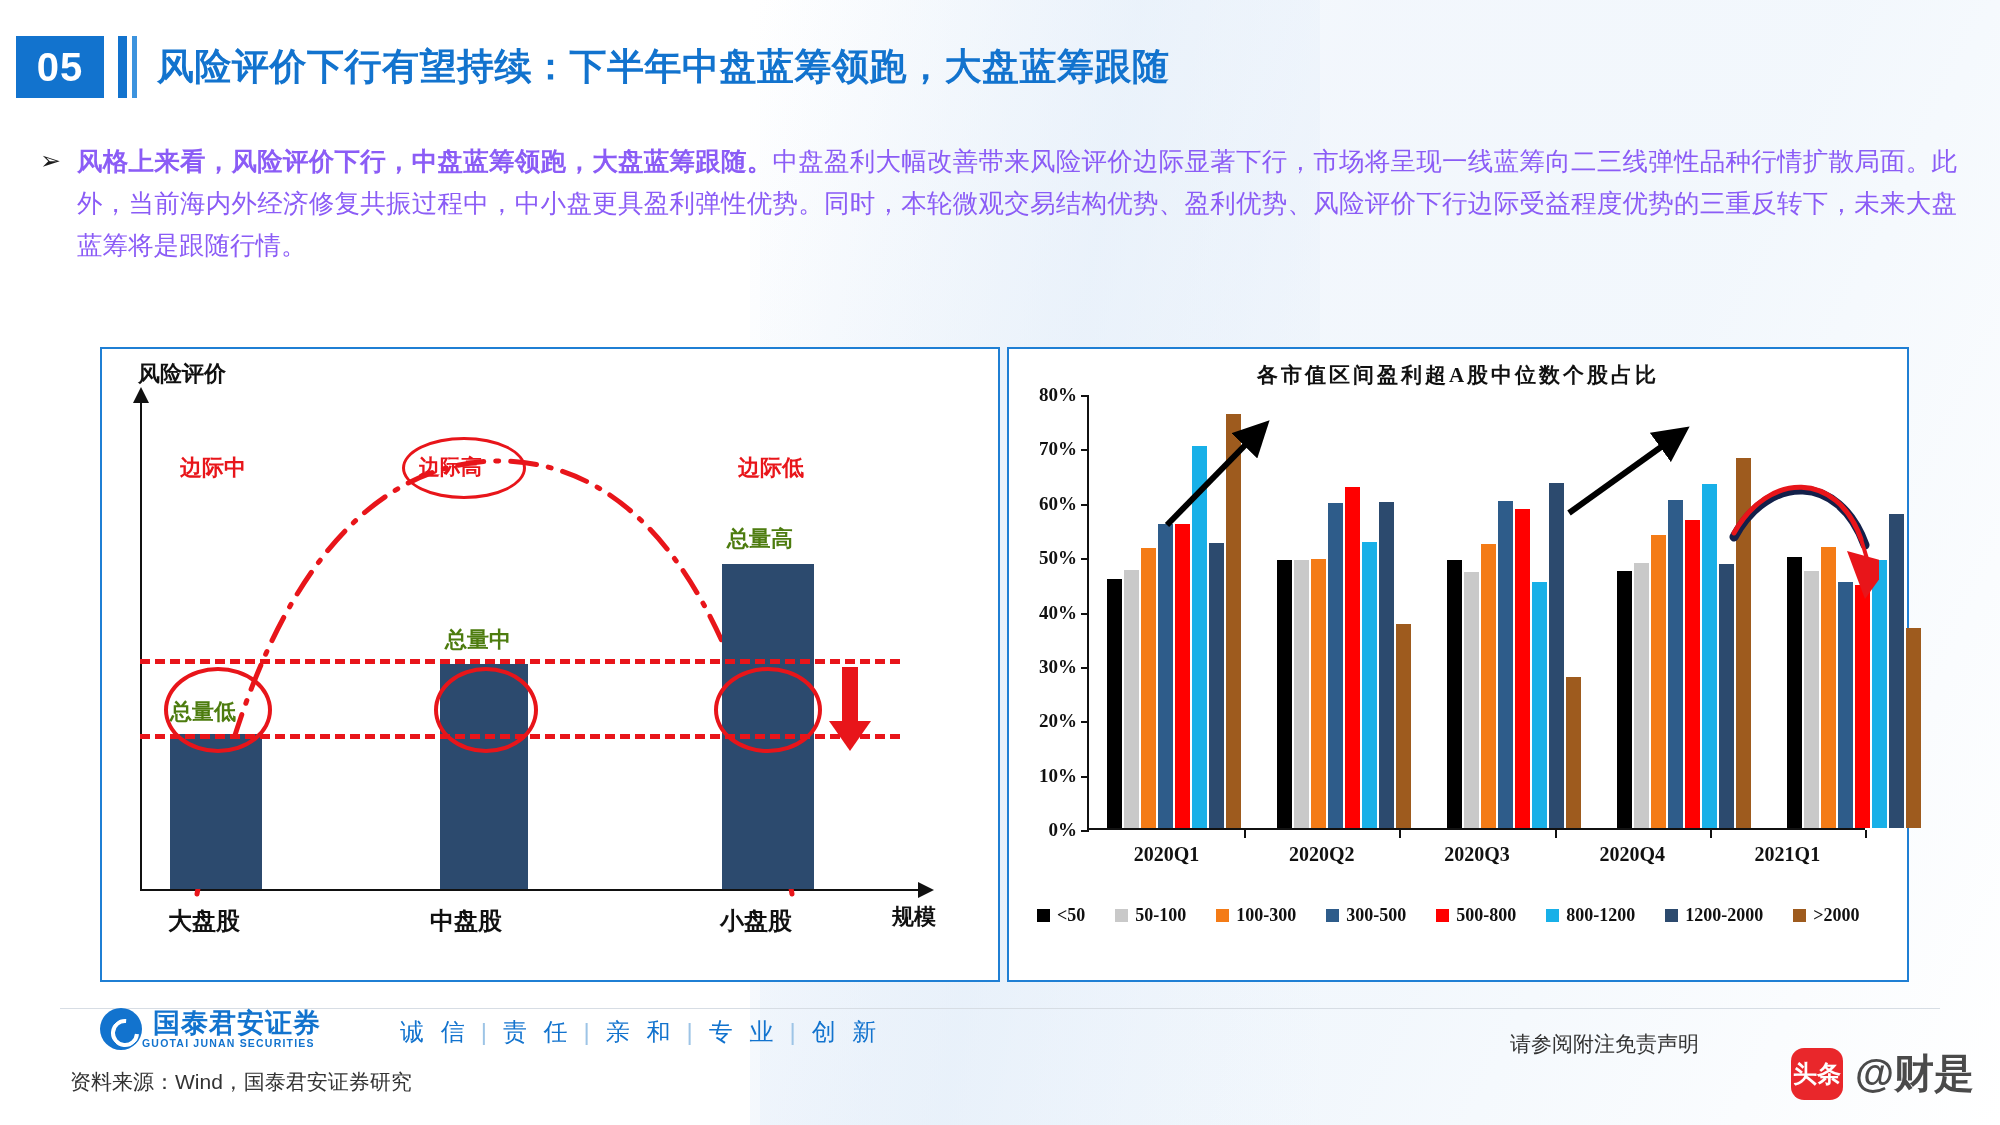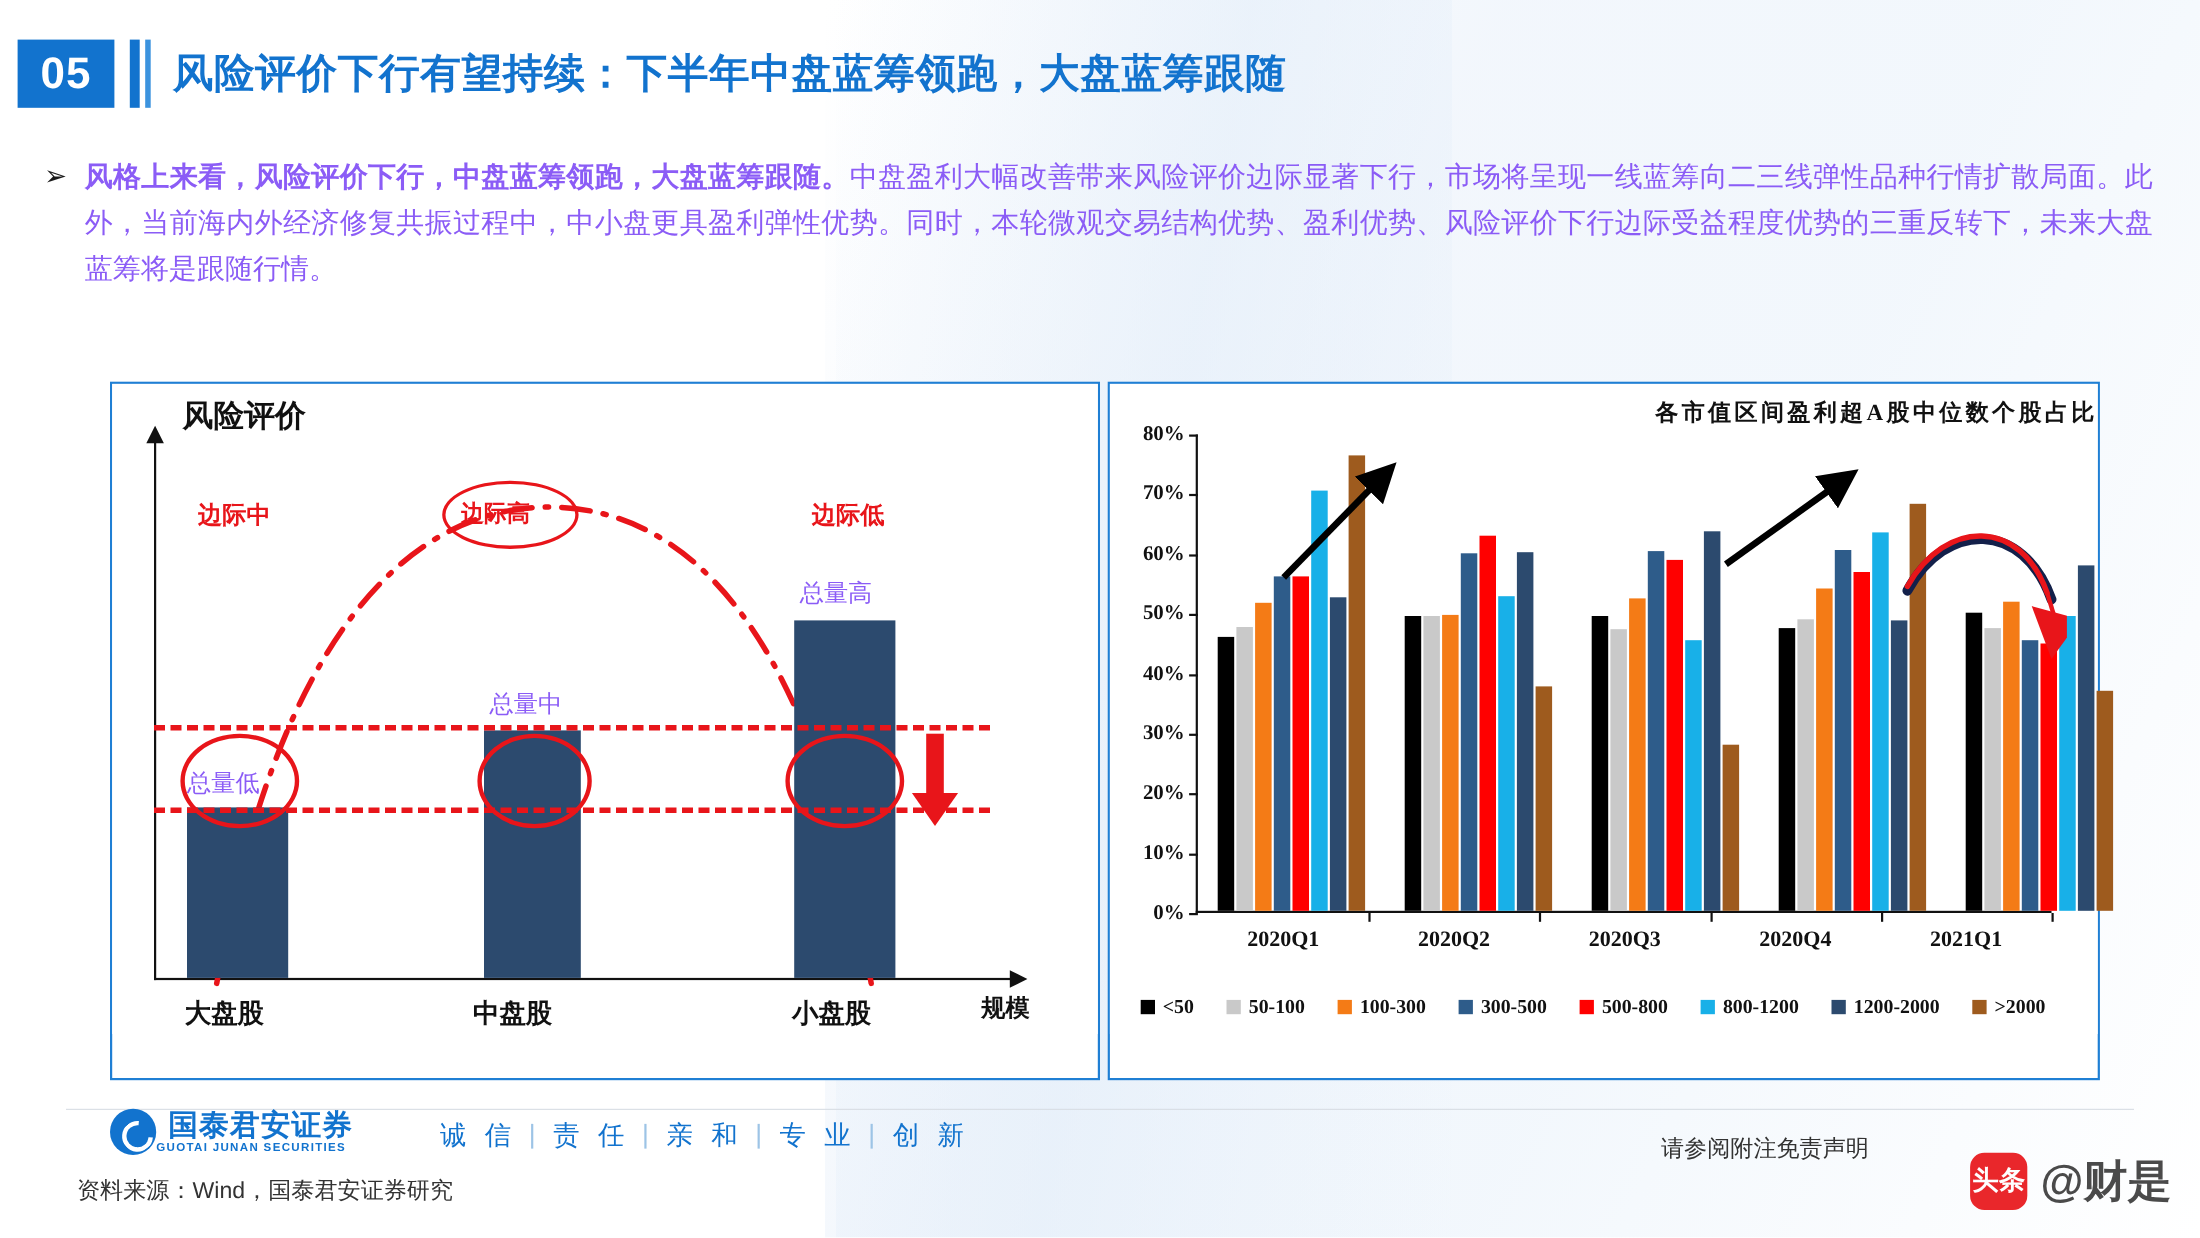--- a/index.html
+++ b/index.html
@@ -61,39 +61,39 @@
   .axis-y { position: absolute; left: 38px; top: 52px; width: 2px; height: 490px; background: #111; }
   .axis-y::before {
     content:""; position: absolute; left: -7px; top: -14px;
     border-left: 8px solid transparent; border-right: 8px solid transparent; border-bottom: 16px solid #111;
   }
   .axis-x { position: absolute; left: 38px; top: 540px; width: 780px; height: 2px; background: #111; }
   .axis-x::after {
     content:""; position: absolute; right: -14px; top: -7px;
     border-top: 8px solid transparent; border-bottom: 8px solid transparent; border-left: 16px solid #111;
   }
-  .lbl-y-axis { position: absolute; left: 64px; top: 10px; font-size: 28px; font-weight: bold; color: #111; white-space: nowrap; }
+  .lbl-y-axis { position: absolute; left: 36px; top: 10px; font-size: 22px; font-weight: bold; color: #111; white-space: nowrap; }
   .lbl-x-axis { position: absolute; left: 790px; top: 553px; font-size: 22px; font-weight: bold; color: #111; white-space: nowrap; }
 
   .red-anno { position: absolute; color: #E8151A; font-weight: bold; white-space: nowrap; }
   .anno-main  { left: 180px;  top: 18px;  font-size: 23.5px; }
   .anno-mid   { left: 78px;   top: 104px; font-size: 22px; }
   .anno-high  { left: 317px;  top: 104px; font-size: 21px; }
   .anno-low   { left: 636px;  top: 104px; font-size: 22px; }
   .ellipse-high {
     position: absolute; left: 300px; top: 88px; width: 124px; height: 62px;
     border: 3.5px solid #E8151A; border-radius: 50%;
   }
 
   .bar-col { position: absolute; background: #2C4A6E; }
   .bar-big   { left: 620px; top: 215px; width: 92px; height: 325px; }
   .bar-mid   { left: 338px; top: 315px; width: 88px; height: 225px; }
   .bar-small { left: 68px;  top: 385px; width: 92px; height: 155px; }
 
-  .col-label { position: absolute; font-size: 22px; font-weight: normal; color: #8b5cf6; white-space: nowrap; }
+  .col-label { position: absolute; font-size: 22px; font-weight: bold; color: #4d7c0f; white-space: nowrap; }
   .lab-high { left: 625px; top: 175px; }
   .lab-mid  { left: 343px; top: 276px; }
   .lab-low  { left: 68px;  top: 348px; }
 
   .hline { position: absolute; left: 38px; width: 760px; height: 0;
            border-top: 5px dashed #E8151A; }
   .hline-upper { top: 310px; }
   .hline-lower { top: 385px; }
 
   .circle-red { position: absolute; border: 4px solid #E8151A; border-radius: 50%; }
@@ -106,21 +106,21 @@
     content:""; position: absolute; left: -13px; top: 54px;
     border-left: 21px solid transparent; border-right: 21px solid transparent; border-top: 30px solid #E8151A;
   }
 
   .x-tick-label { position: absolute; top: 556px; font-size: 24px; font-weight: bold; color: #111; white-space: nowrap; }
   .xt-1 { left: 66px; }
   .xt-2 { left: 328px; text-align: right; }
   .xt-3 { left: 618px; }
 
   
-  .rc-title { position: absolute; left: 0; right: 0; top: 12px; text-align: right;
+  .rc-title { position: absolute; left: 0; right: 0; top: 12px; text-align: center;
               font-family: "Liberation Serif", "DejaVu Serif", serif;
               font-size: 21px; font-weight: bold; color: #111; letter-spacing: 3px; }
   .plot {
     position: absolute; left: 78px; top: 46px; width: 778px; height: 435px;
     border-left: 2px solid #111; border-bottom: 2px solid #111;
   }
   .ytick {
     position: absolute; right: 100%; transform: translateY(-50%);
     font-family: "Liberation Serif","DejaVu Serif",serif;
     font-size: 19px; font-weight: bold; color: #111;

